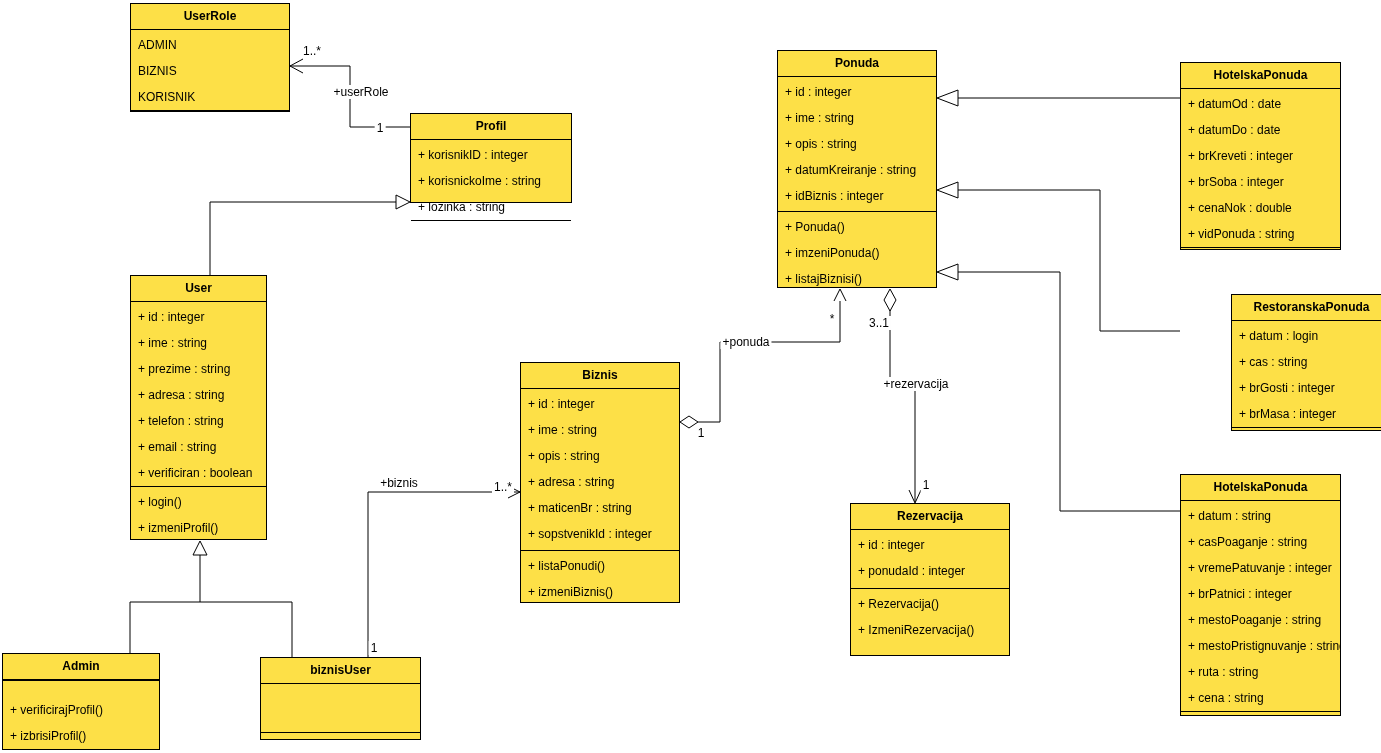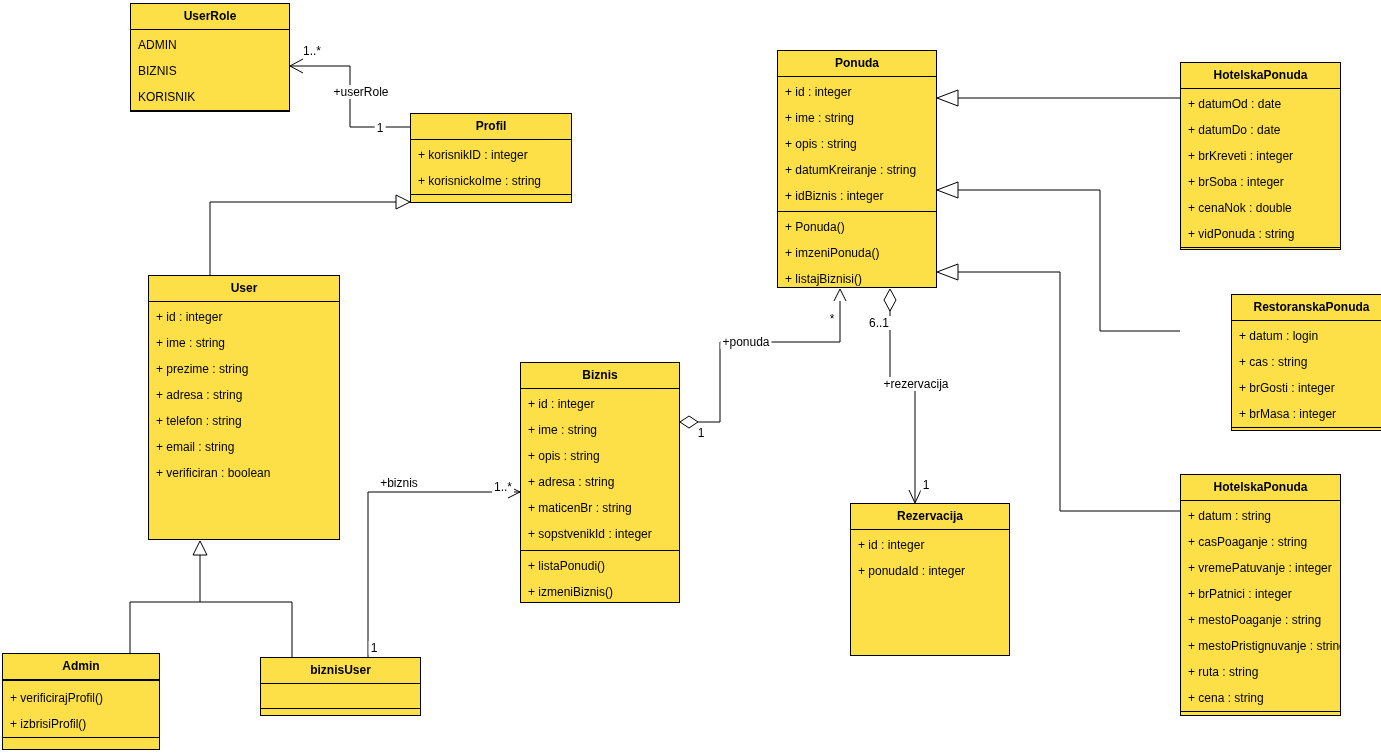--- a/index.html
+++ b/index.html
@@ -99,50 +99,55 @@
     </div>
     <div class="spacer"></div>
     <div class="strip" style="height:6px"></div>
   </div>
 
   <div class="uml" style="left:410px;top:113px;width:162px;height:90px">
     <div class="title">Profil</div>
     <div class="rows">
       <div class="row">+ korisnikID : integer</div>
       <div class="row">+ korisnickoIme : string</div>
+      <div class="row">+ lozinka : string</div>
     </div>
     <div class="spacer"></div>
     <div class="strip" style="height:7px"></div>
   </div>
 
-  <div class="uml" style="left:148px;top:275px;width:192px;height:265px">
+  <div class="uml" style="left:130px;top:275px;width:137px;height:265px">
     <div class="title">User</div>
     <div class="rows">
       <div class="row">+ id : integer</div>
       <div class="row">+ ime : string</div>
       <div class="row">+ prezime : string</div>
       <div class="row">+ adresa : string</div>
       <div class="row">+ telefon : string</div>
       <div class="row">+ email : string</div>
       <div class="row">+ verificiran : boolean</div>
     </div>
+    <div class="rows methods">
+      <div class="row">+ login()</div>
+      <div class="row">+ izmeniProfil()</div>
+    </div>
     <div class="spacer"></div>
   </div>
 
   <div class="uml" style="left:2px;top:653px;width:158px;height:97px">
     <div class="title">Admin</div>
-    <div class="rows methods" style="padding-top:4px">
+    <div class="rows methods" style="padding-top:16px">
       <div class="row">+ verificirajProfil()</div>
       <div class="row">+ izbrisiProfil()</div>
     </div>
     <div class="spacer"></div>
     <div class="strip" style="height:12px"></div>
   </div>
 
-  <div class="uml" style="left:260px;top:657px;width:161px;height:59px">
+  <div class="uml" style="left:260px;top:657px;width:161px;height:83px">
     <div class="title">biznisUser</div>
     <div class="spacer"></div>
     <div class="strip" style="height:6px"></div>
   </div>
 
   <div class="uml" style="left:520px;top:362px;width:160px;height:241px">
     <div class="title">Biznis</div>
     <div class="rows" style="height:159px">
       <div class="row">+ id : integer</div>
       <div class="row">+ ime : string</div>
@@ -172,20 +177,24 @@
       <div class="row">+ imzeniPonuda()</div>
       <div class="row">+ listajBiznisi()</div>
     </div>
   </div>
 
   <div class="uml" style="left:850px;top:503px;width:160px;height:153px">
     <div class="title">Rezervacija</div>
     <div class="rows" style="height:56px">
       <div class="row">+ id : integer</div>
       <div class="row">+ ponudaId : integer</div>
+    </div>
+    <div class="rows methods">
+      <div class="row">+ Rezervacija()</div>
+      <div class="row">+ IzmeniRezervacija()</div>
     </div>
     <div class="spacer"></div>
   </div>
 
   <div class="uml" style="left:1180px;top:62px;width:161px;height:188px">
     <div class="title">HotelskaPonuda</div>
     <div class="rows">
       <div class="row">+ datumOd : date</div>
       <div class="row">+ datumDo : date</div>
       <div class="row">+ brKreveti : integer</div>
@@ -230,17 +239,17 @@
   <div class="elabel" style="left:380px;top:128px">1</div>
 
   <div class="elabel" style="left:399px;top:483px">+biznis</div>
   <div class="elabel" style="left:503px;top:487px">1..*</div>
   <div class="elabel" style="left:374px;top:648px">1</div>
 
   <div class="elabel" style="left:746px;top:342px">+ponuda</div>
   <div class="elabel" style="left:832px;top:319px">*</div>
   <div class="elabel" style="left:701px;top:433px">1</div>
 
-  <div class="elabel" style="left:879px;top:323px">6..1</div>
+  <div class="elabel" style="left:879px;top:323px">3..1</div>
   <div class="elabel" style="left:916px;top:384px">+rezervacija</div>
   <div class="elabel" style="left:926px;top:485px">1</div>
 
 </div>
 
 </body></html>

